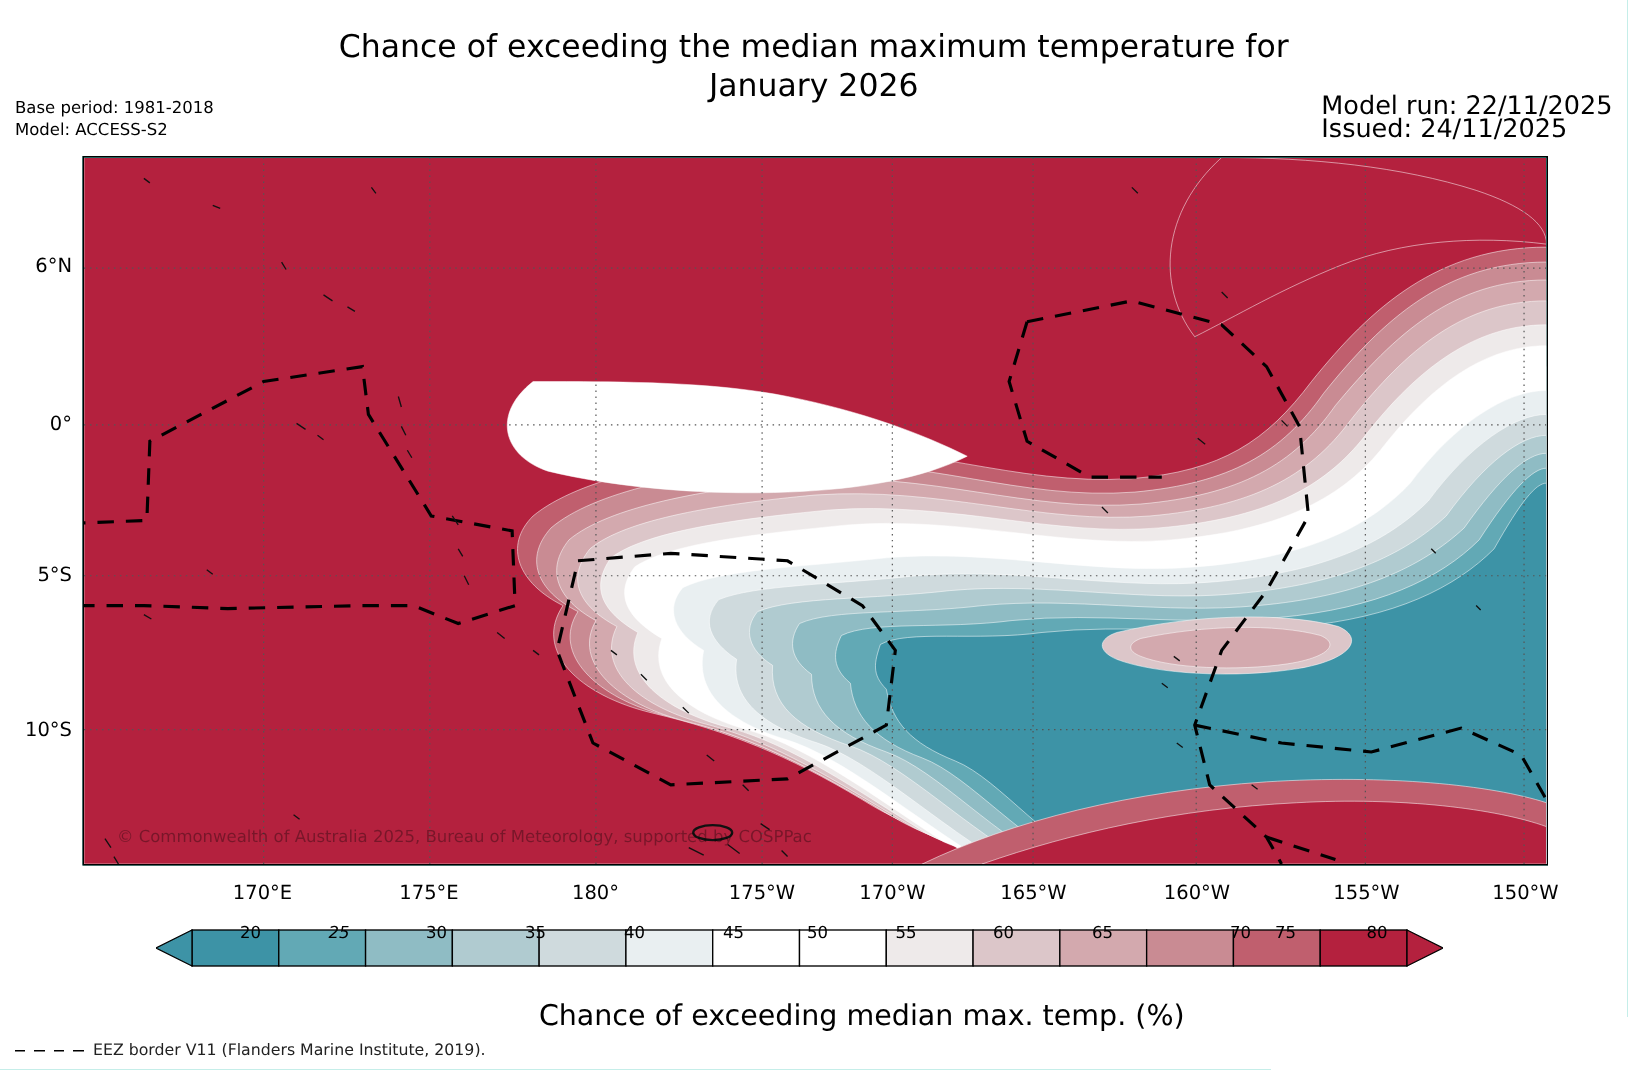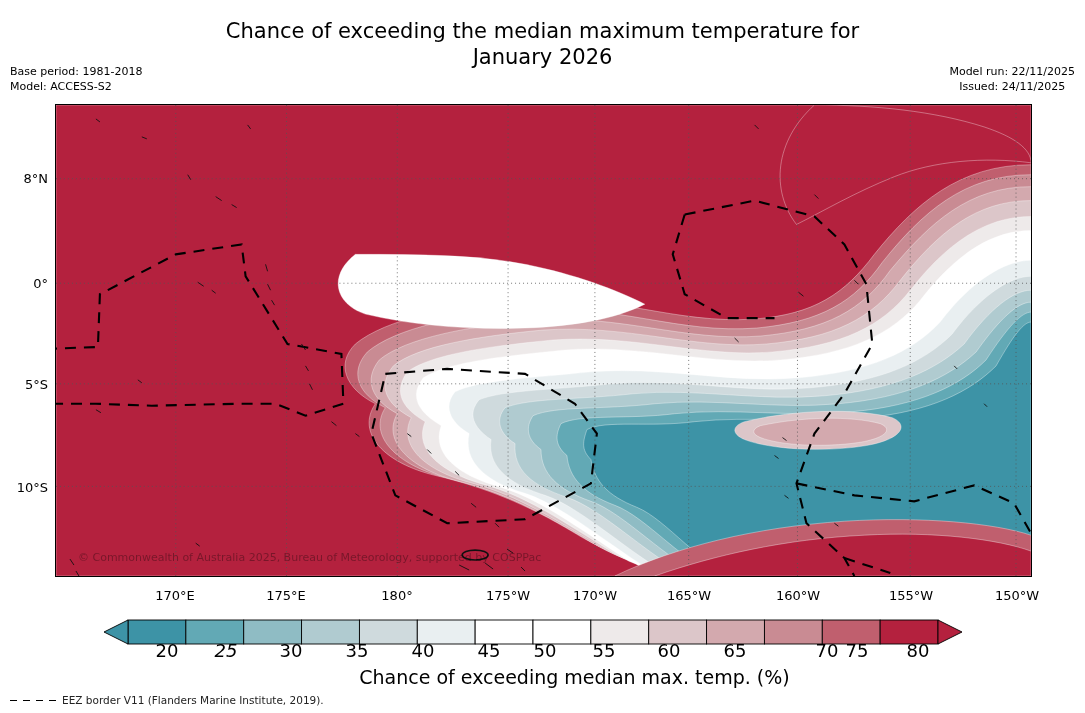--- a/index.html
+++ b/index.html
@@ -3,42 +3,42 @@
 <meta charset="utf-8">
 <style>
   html,body{margin:0;padding:0;background:#ffffff;}
   body{width:1085px;height:713px;position:relative;overflow:hidden;
        font-family:"DejaVu Sans","Liberation Sans",sans-serif;color:#000;}
 
   
   #title{position:absolute;left:0;top:18px;width:1085px;text-align:center;
          font-size:21px;line-height:26px;color:#000;}
   #meta-left{position:absolute;left:10px;top:64px;font-size:11px;line-height:15px;}
-  #meta-right{position:absolute;right:10px;top:64px;font-size:11px;line-height:15px;text-align:center;}
+  #meta-right{position:absolute;right:10px;top:64px;font-size:17px;line-height:15px;text-align:left;}
 
   
   #map-frame{position:absolute;left:55px;top:104px;width:977px;height:473px;
              overflow:hidden;border:1px solid #000;box-sizing:border-box;background:#14b8a6;}
   #map-canvas{position:absolute;left:0;top:0;width:100%;height:100%;}
   #grid-layer{position:absolute;left:0;top:0;width:100%;height:100%;pointer-events:none;}
   #eez-layer{position:absolute;left:0;top:0;width:100%;height:100%;pointer-events:none;}
   #islands-layer{position:absolute;left:0;top:0;width:100%;height:100%;pointer-events:none;}
   #copyright{position:absolute;left:22px;bottom:12px;font-size:11px;color:rgba(0,0,0,.33);
              white-space:nowrap;}
 
   
   .xtick{position:absolute;top:588px;font-size:13px;transform:translateX(-50%);white-space:nowrap;}
   .ytick{position:absolute;left:48px;font-size:13px;transform:translateY(-50%);
          text-align:right;white-space:nowrap;}
   .ytick span{display:block;transform:translateX(-100%);}
 
   
   #cbar-wrap{position:absolute;left:104px;top:619px;width:858px;height:26px;}
   #cbar{position:absolute;left:0;top:0;width:100%;height:100%;}
-  .cbtick{position:absolute;top:640px;font-size:18px;transform:translateX(-50%);}
+  .cbtick{position:absolute;top:615px;font-size:11px;transform:translateX(-50%);}
   #cbar-label{position:absolute;left:0;top:666px;width:1085px;text-align:center;font-size:19px;padding-left:32px;}
 
   
   #footer{position:absolute;left:10px;top:694px;font-size:10.5px;color:#222;
           display:flex;align-items:center;gap:6px;}
   #footer .dashkey{display:inline-block;width:46px;height:1px;
       background:repeating-linear-gradient(to right,#000 0 7px,transparent 7px 13px);}
 </style>
 </head>
 <body>
@@ -147,21 +147,21 @@
     <div class="xtick" style="left: 397px;">180°</div>
     <div class="xtick" style="left: 508px;">175°W</div>
     <div class="xtick" style="left: 595px;">170°W</div>
     <div class="xtick" style="left: 689px;">165°W</div>
     <div class="xtick" style="left: 798px;">160°W</div>
     <div class="xtick" style="left: 911px;">155°W</div>
     <div class="xtick" style="left: 1017px;">150°W</div>
   </div>
 <div id="yticks">
     <div class="ytick" style="top: 178px;">
-      <span>8°N</span>
+      <span>6°N</span>
     </div>
     <div class="ytick" style="top: 283px;">
       <span>0°</span>
     </div>
     <div class="ytick" style="top: 384px;">
       <span>5°S</span>
     </div>
     <div class="ytick" style="top: 487px;">
       <span>10°S</span>
     </div>

